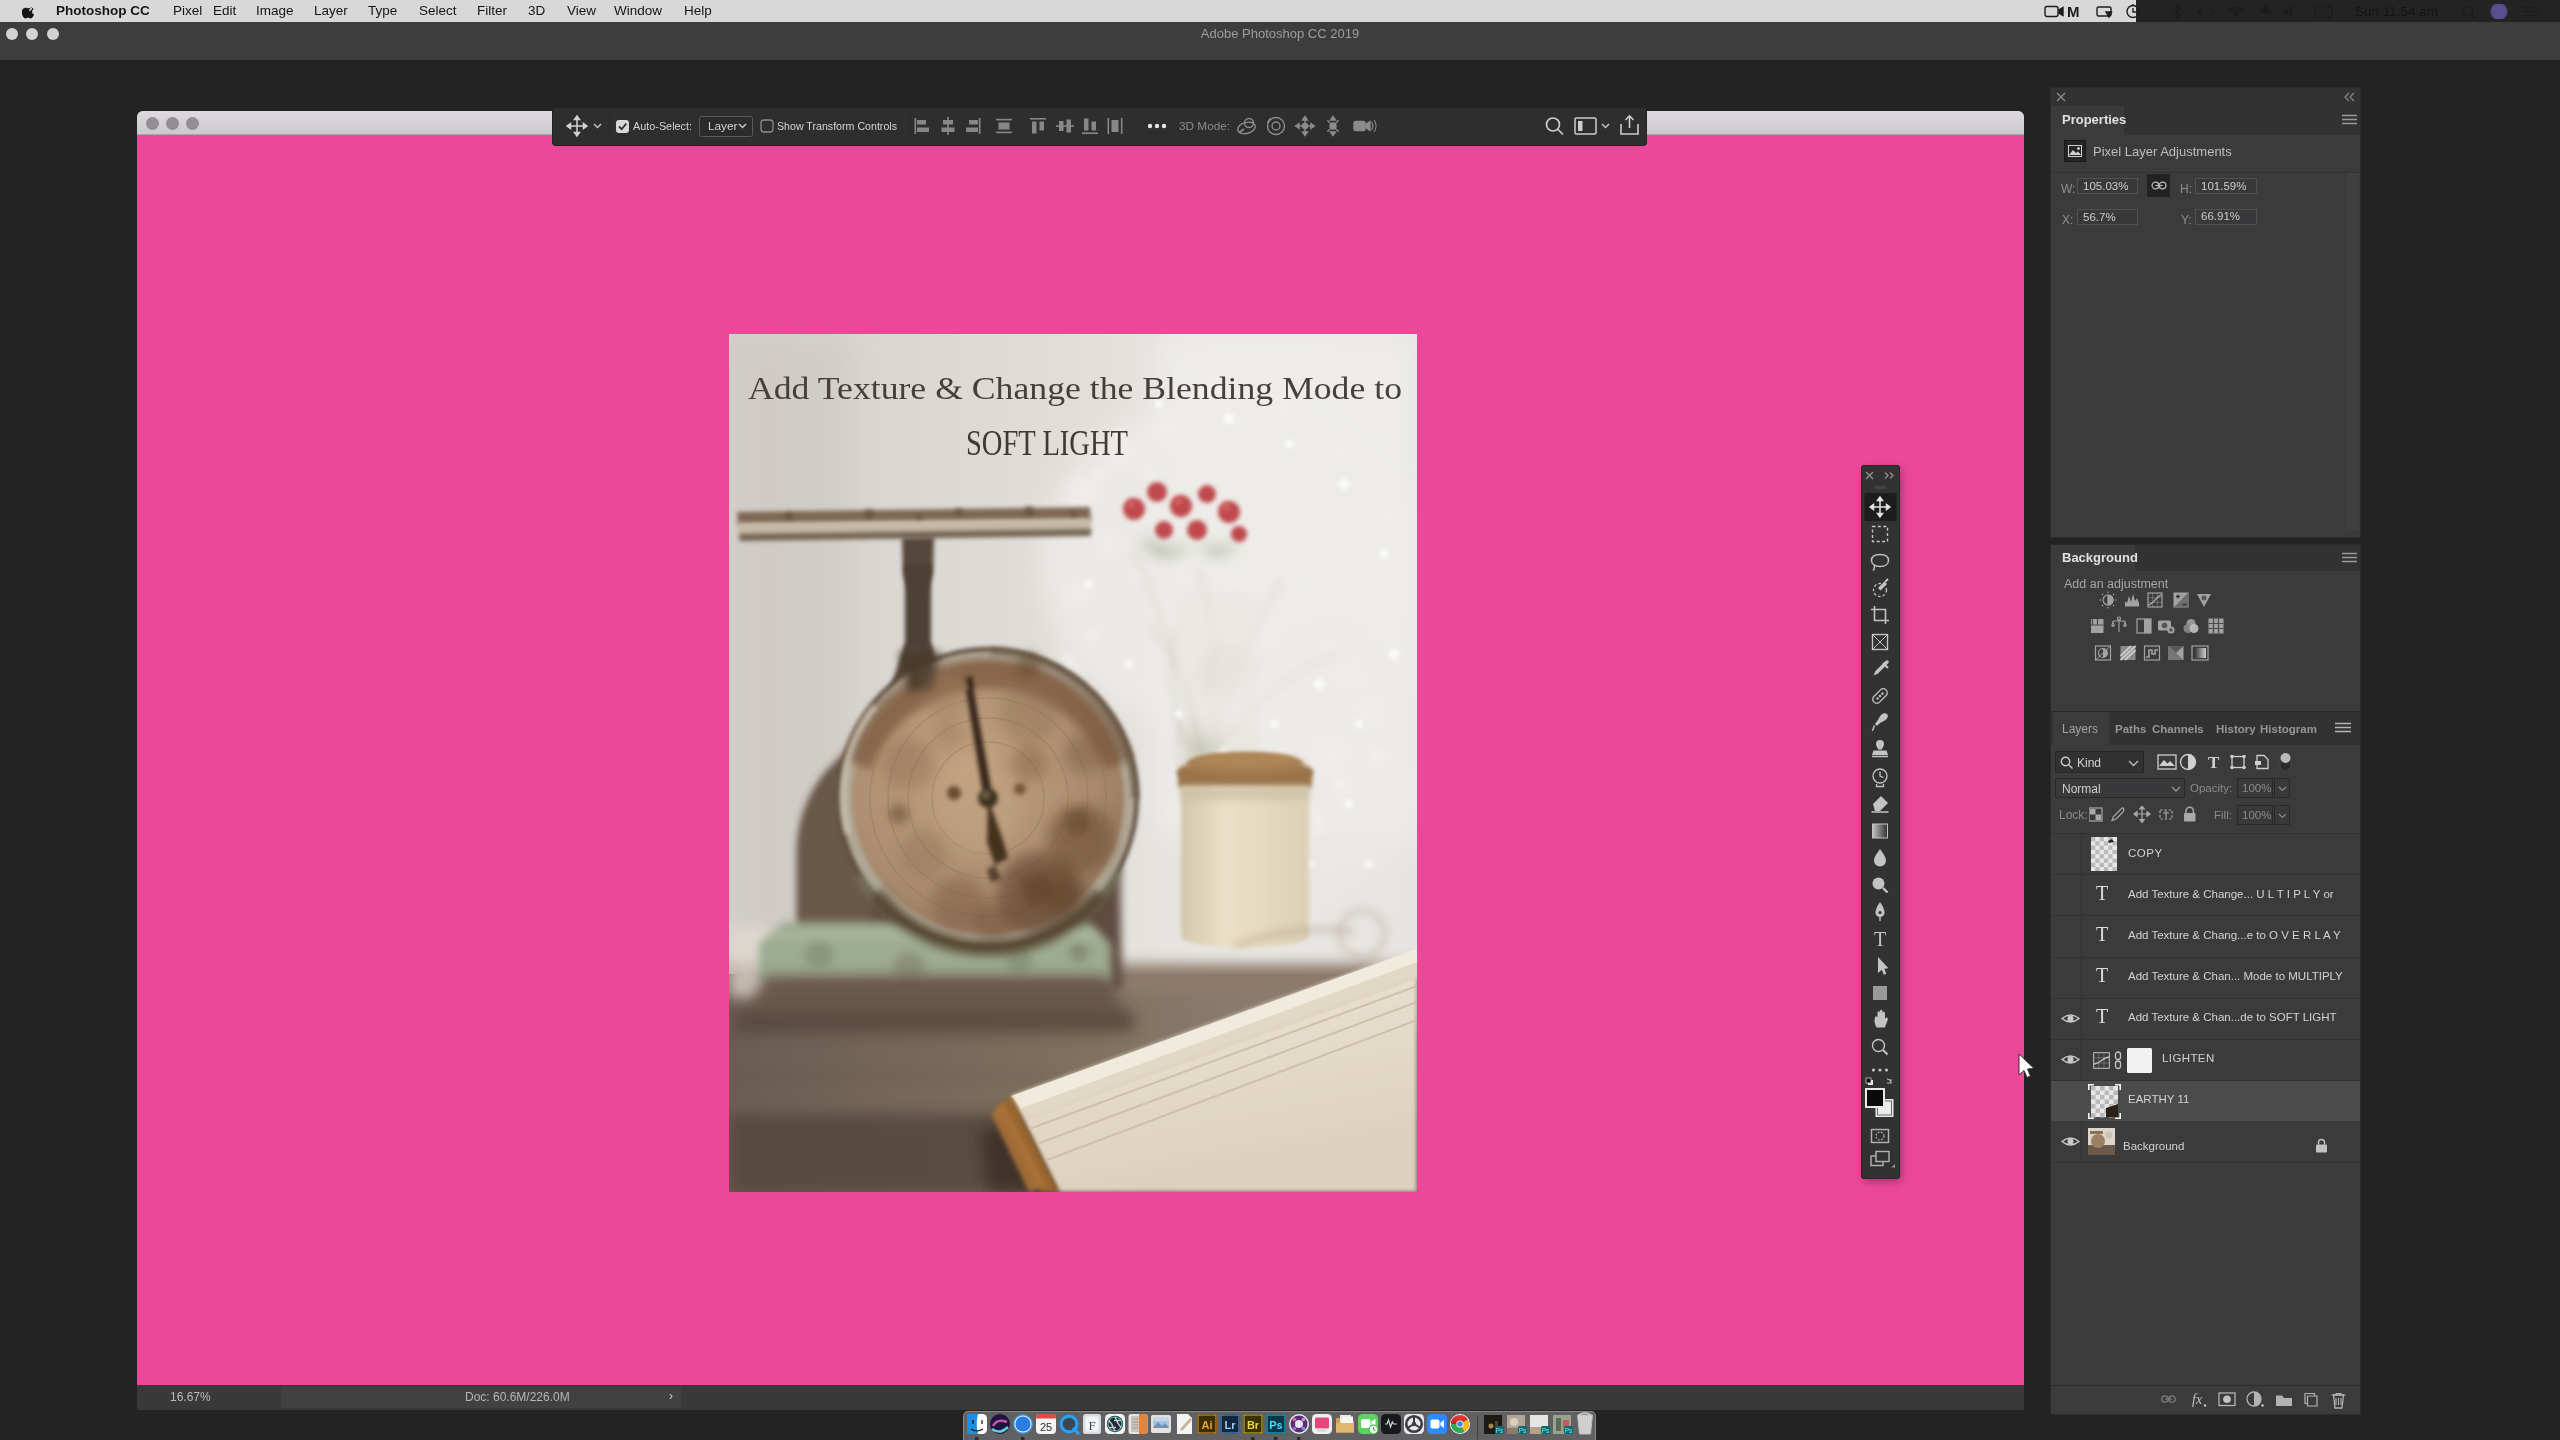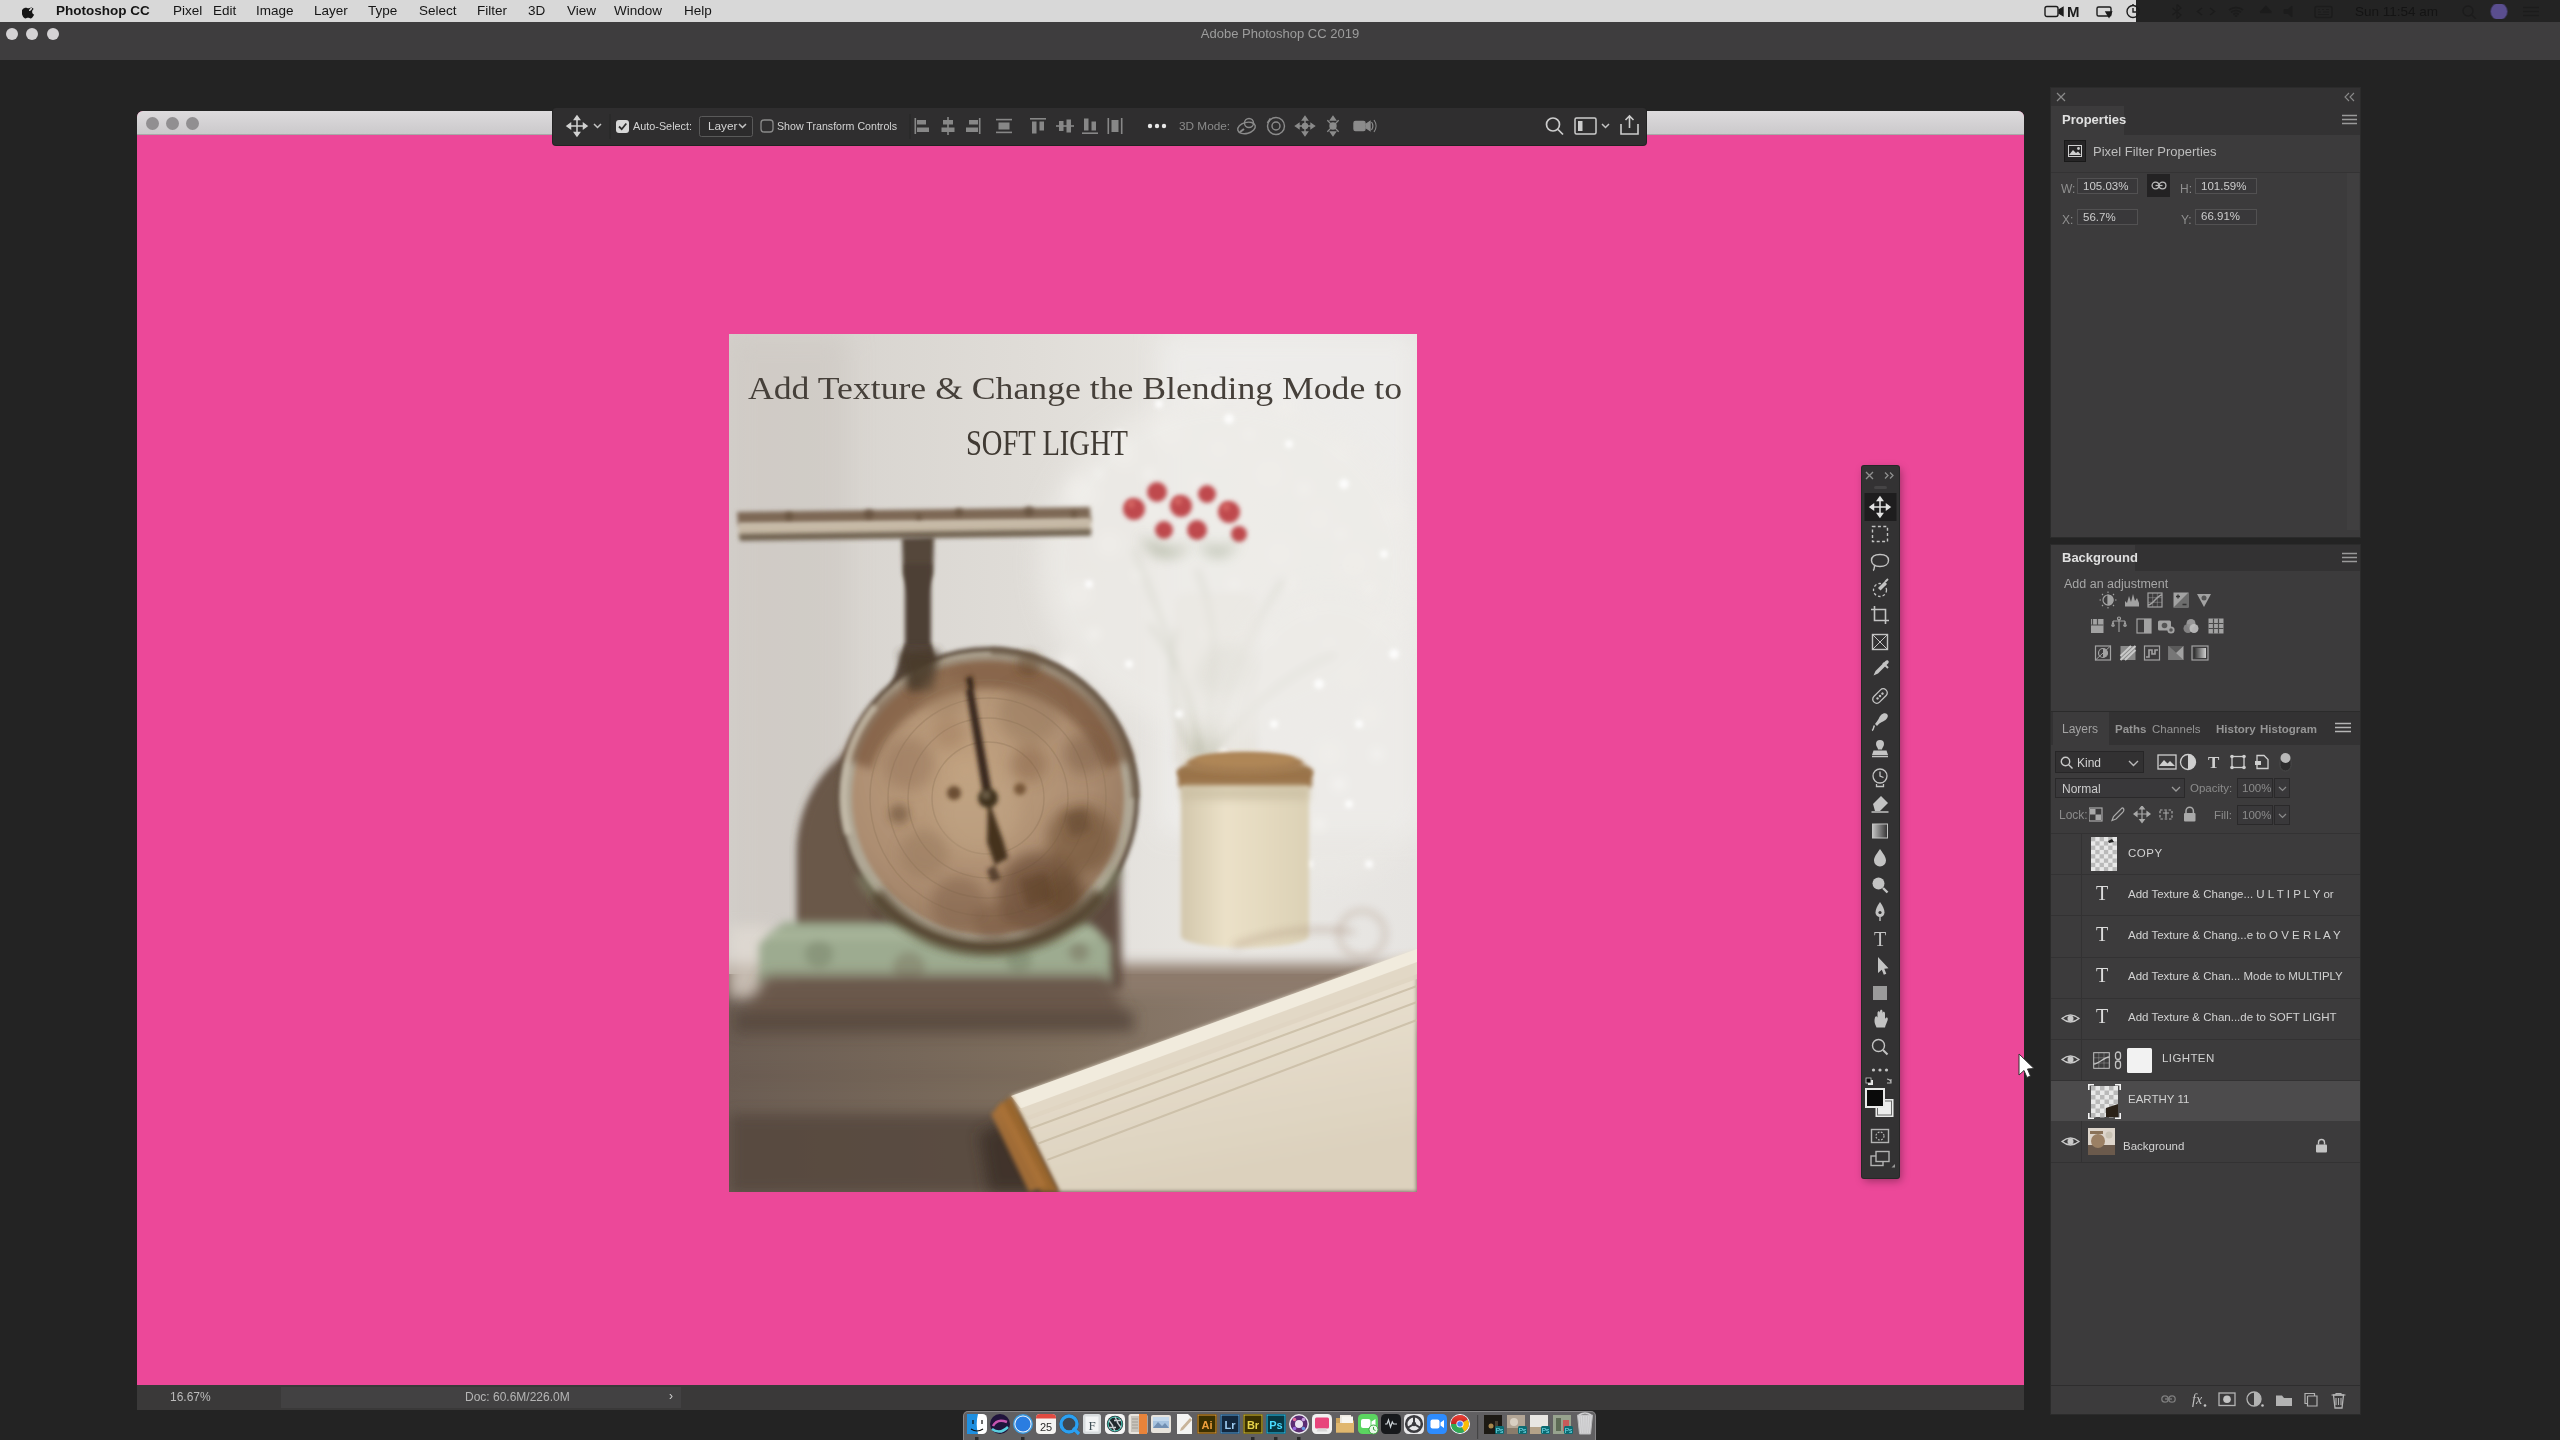--- a/index.html
+++ b/index.html
@@ -677,21 +677,21 @@
       <path d="M0 1.5 h15 M0 5.5 h15 M0 9.5 h15" stroke="#9a9a9a" stroke-width="1.5"></path>
     </svg>
 
   <div class="abs" style="left:13px;top:52px;width:22px;height:22px;background:#262526;border:1px solid #191919">
     <svg class="abs" style="left:3px;top:4px" width="14" height="12">
       <rect x="0.5" y="0.5" width="13" height="11" fill="none" stroke="#cfcfcf"></rect>
       <path d="M1 10 L5 5 L8 8 L10 6.5 L13 10 Z" fill="#cfcfcf"></path>
       <circle cx="10.5" cy="3.5" r="1.4" fill="#cfcfcf"></circle>
     </svg>
   </div>
-  <div class="abs" style="left:42px;top:56px;font-size:13px;color:#bdbdbd">Pixel Filter Properties</div>
+  <div class="abs" style="left:42px;top:56px;font-size:13px;color:#bdbdbd">Pixel Layer Adjustments</div>
   <div class="abs" style="left:0;top:84px;width:309px;height:1px;background:#343334"></div>
 
   <div class="abs" style="left:10px;top:94px;font-size:12px;color:#8f8f8f">W:</div>
   <div class="abs" style="left:26px;top:90px;width:61px;height:16px;background:#39383a;border:1px solid #525152;color:#cdcdcd;font-size:11.5px;padding:1px 0 0 5px">105.03%</div>
   <div class="abs" style="left:96px;top:86px;width:23px;height:23px;background:#232223">
     <svg class="abs" style="left:4px;top:6px" width="16" height="11" fill="none" stroke="#b9b9b9" stroke-width="1.3">
       <circle cx="4.5" cy="5.5" r="3.4"></circle>
         <circle cx="11.5" cy="5.5" r="3.4"></circle>
         <path d="M4.5 5.5 h7"></path>
     </svg>
@@ -800,21 +800,21 @@
     </linearGradient>
       </defs>
   </svg>
 </div>
 
 <div id="panel-layers" class="panel" style="top:712px; height:702px;">
   <div class="abs" style="left:0;top:0;width:309px;height:33px;background:#333233"></div>
   <div class="abs" style="left:2px;top:0;width:56px;height:33px;background:#3c3b3c"></div>
   <div class="abs" style="left:11px;top:10px;font-size:12px;font-weight:normal;color:#a3a3a3">Layers</div>
   <div class="abs" style="left:64px;top:11px;font-size:11.5px;font-weight:bold;color:#969696">Paths</div>
-  <div class="abs" style="left:101px;top:11px;font-size:11.5px;font-weight:normal;color:#969696">Channels</div>
+  <div class="abs" style="left:101px;top:11px;font-size:11.5px;font-weight:bold;color:#969696">Channels</div>
   <div class="abs" style="left:165px;top:11px;font-size:11.5px;font-weight:bold;color:#969696">History</div>
   <div class="abs" style="left:209px;top:11px;font-size:11.5px;font-weight:bold;color:#969696">Histogram</div>
   <svg class="abs" style="left:284px;top:10px" width="16" height="13">
       <path d="M0 1.5 h16 M0 5.5 h16 M0 9.5 h16" stroke="#b5b5b5" stroke-width="1.6"></path>
     </svg>
   
   <div class="abs" style="left:4px;top:39px;width:89px;height:22px;background:#323132;border:1px solid #272627">
     <svg class="abs" style="left:4px;top:4px" width="14" height="14" fill="none" stroke="#c9c9c9" stroke-width="1.4">
       <circle cx="5.5" cy="5.5" r="4.2"></circle>
         <path d="M8.7 8.7 L12.5 12.5"></path>

